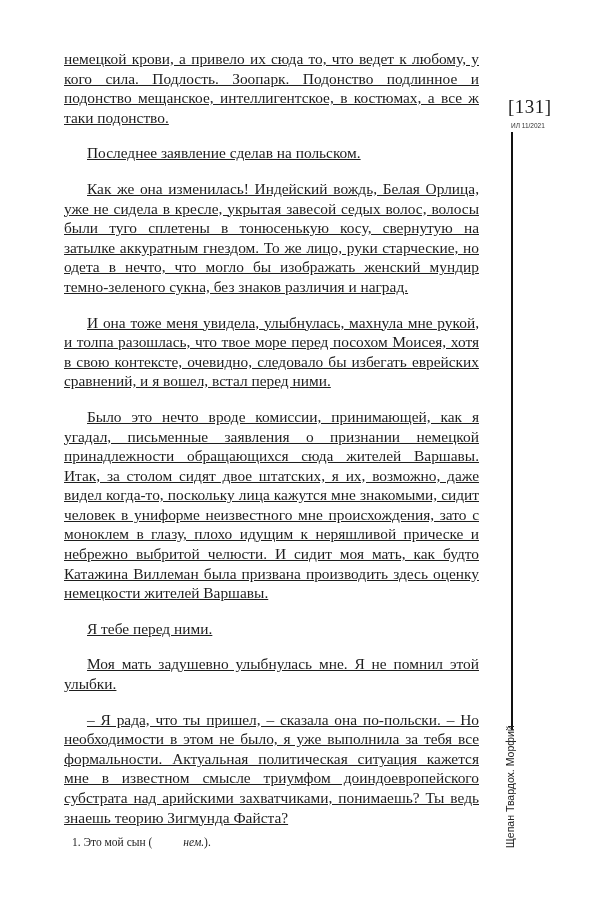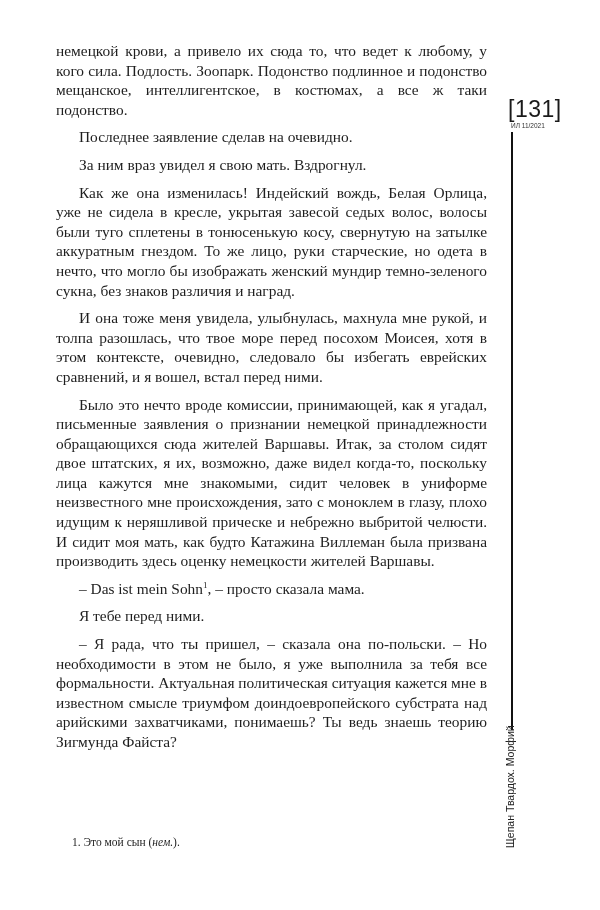--- a/index.html
+++ b/index.html
@@ -8,38 +8,38 @@
     position: absolute;
     left: 48px;
     top: 33px;
     width: 447px;
     font-family: "Liberation Serif", "DejaVu Serif", serif;
     font-size: 15.4px;
     line-height: 19.6px;
     color: #1e1e1e;
     text-align: justify;
   }
-  .para { margin: 8px; text-indent: 23px; }
+  .para { margin: 16px; text-indent: 23px; text-decoration: underline; }
   .para.noindent { text-indent: 0; }
   .fn-ref { font-size: 9px; vertical-align: super; line-height: 0; }
   .footnote {
     position: absolute;
     left: 72px;
     top: 836px;
     font-family: "Liberation Serif", "DejaVu Serif", serif;
     font-size: 11.5px;
     color: #1e1e1e;
   }
-  .footnote em { font-style: italic; }
+  .footnote em { font-style: italic; padding-left: 31px; }
   .page-number {
     position: absolute;
     left: 508px;
     top: 96px;
-    font-family: Liberation Sans, sans-serif;
-    font-size: 23px;
+    font-family: Liberation Serif, serif;
+    font-size: 19px;
     color: #1a1a1a;
     letter-spacing: 0.5px;
   }
   .issue-label {
     position: absolute;
     left: 511px;
     top: 122px;
     font-family: "Liberation Sans", "DejaVu Sans", sans-serif;
     font-size: 6.5px;
     color: #333333;
@@ -62,27 +62,26 @@
     font-family: "Liberation Sans", "DejaVu Sans", sans-serif;
     font-size: 10.5px;
     color: #222222;
   }
 </style>
 </head>
 <body>
 
 <div class="text-column">
   <p class="para noindent">немецкой крови, а привело их сюда то, что ведет к любому, у кого сила. Подлость. Зоопарк. Подонство подлинное и подонство мещанское, интеллигентское, в костюмах, а все ж таки подонство.</p>
-  <p class="para">Последнее заявление сделав на очевидно.</p>
-  <p class="para">За ним враз увидел я свою мать. Вздрогнул.</p>
+  <p class="para">Последнее заявление сделав на польском.</p>
   <p class="para">Как же она изменилась! Индейский вождь, Белая Орлица, уже не сидела в кресле, укрытая завесой седых волос, волосы были туго сплетены в тонюсенькую косу, свернутую на затылке аккуратным гнездом. То же лицо, руки старческие, но одета в нечто, что могло бы изображать женский мундир темно-зеленого сукна, без знаков различия и наград.</p>
-  <p class="para">И она тоже меня увидела, улыбнулась, махнула мне рукой, и толпа разошлась, что твое море перед посохом Моисея, хотя в этом контексте, очевидно, следовало бы избегать еврейских сравнений, и я вошел, встал перед ними.</p>
+  <p class="para">И она тоже меня увидела, улыбнулась, махнула мне рукой, и толпа разошлась, что твое море перед посохом Моисея, хотя в свою контексте, очевидно, следовало бы избегать еврейских сравнений, и я вошел, встал перед ними.</p>
   <p class="para">Было это нечто вроде комиссии, принимающей, как я угадал, письменные заявления о признании немецкой принадлежности обращающихся сюда жителей Варшавы. Итак, за столом сидят двое штатских, я их, возможно, даже видел когда-то, поскольку лица кажутся мне знакомыми, сидит человек в униформе неизвестного мне происхождения, зато с моноклем в глазу, плохо идущим к неряшливой прическе и небрежно выбритой челюсти. И сидит моя мать, как будто Катажина Виллеман была призвана производить здесь оценку немецкости жителей Варшавы.</p>
-  <p class="para"><span>– Das ist mein Sohn</span><span class="fn-ref">1</span><span>, – просто сказала мама.</span></p>
   <p class="para">Я тебе перед ними.</p>
+  <p class="para">Моя мать задушевно улыбнулась мне. Я не помнил этой улыбки.</p>
   <p class="para">– Я рада, что ты пришел, – сказала она по-польски. – Но необходимости в этом не было, я уже выполнила за тебя все формальности. Актуальная политическая ситуация кажется мне в известном смысле триумфом доиндоевропейского субстрата над арийскими захватчиками, понимаешь? Ты ведь знаешь теорию Зигмунда Файста?</p>
 </div>
 
 <div class="footnote">
   <span>1.</span>
   <span>Это мой сын</span><span> (</span><em>нем.</em><span>).</span>
 </div>
 
 <div class="page-number">[131]</div>
 <div class="issue-label">ИЛ 11/2021</div>

